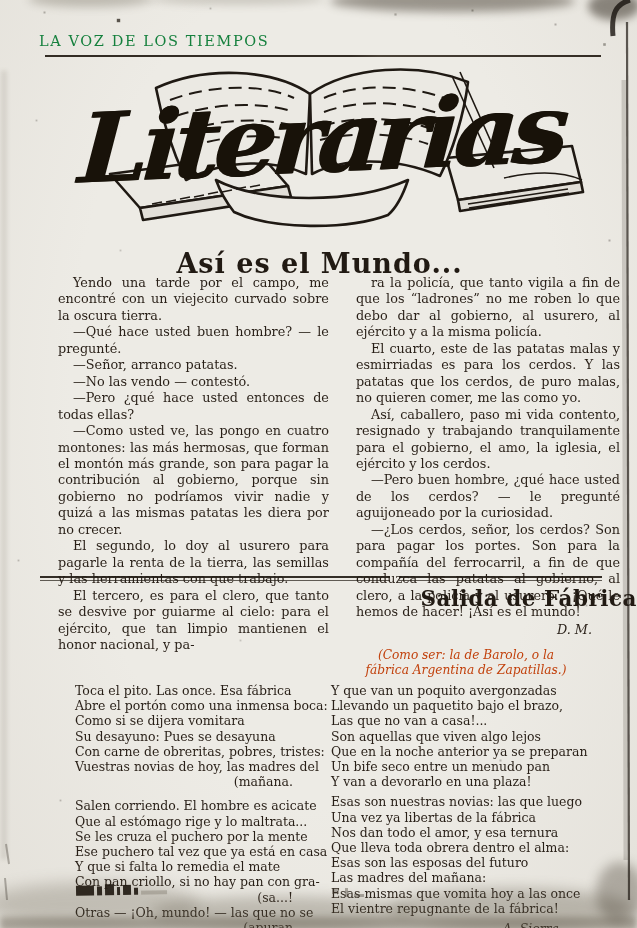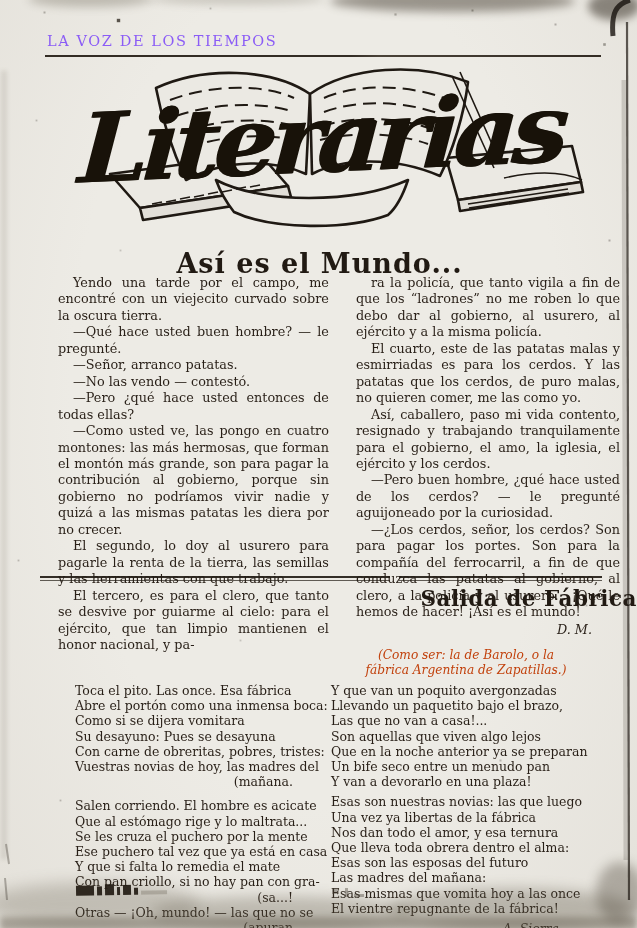--- a/index.html
+++ b/index.html
@@ -3,22 +3,22 @@
 <meta charset="utf-8">
 <style>
   html,body{margin:0;padding:0;}
   body{
     width:637px;height:928px;overflow:hidden;position:relative;
     background:radial-gradient(ellipse at 50% 42%, #edebe5 55%, #e4e1da 100%);
     font-family:"DejaVu Serif", serif;color:#26201a;
   }
   
   .masthead-title{
-    position:absolute;left:47px;top:33px;font-size:14.5px;letter-spacing:1.6px;
-    color:#8b5cf6;white-space:nowrap;
+    position:absolute;left:39px;top:33px;font-size:14.5px;letter-spacing:1.6px;
+    color:#15803d;white-space:nowrap;
   }
   .masthead-rule{
     position:absolute;left:45px;top:55px;width:556px;height:2px;
     background:linear-gradient(to right,#332c24 55%,#4a4238 60%,#332c24);
     box-shadow:0 2px 0 -1px rgba(51,44,36,.45);
   }
   
   .logo-block{position:absolute;left:48px;top:58px;width:545px;height:188px;}
   .logo-block svg{position:absolute;left:0;top:0;}
   .logo-text{

